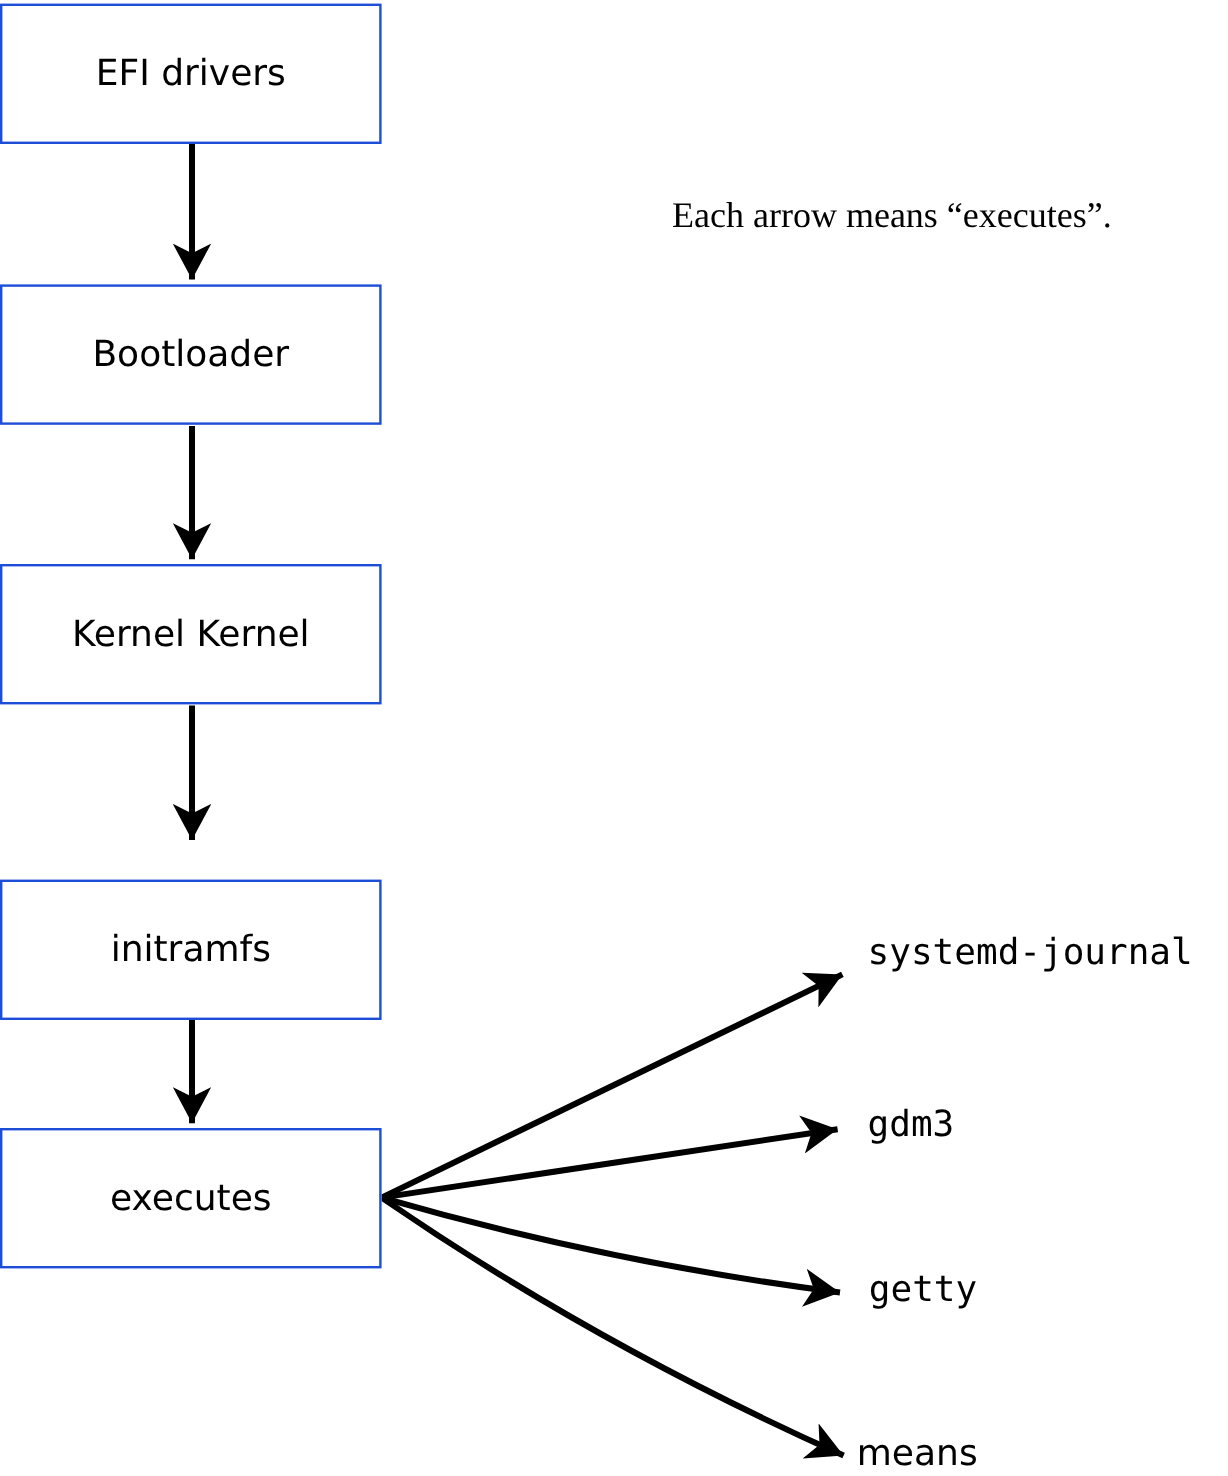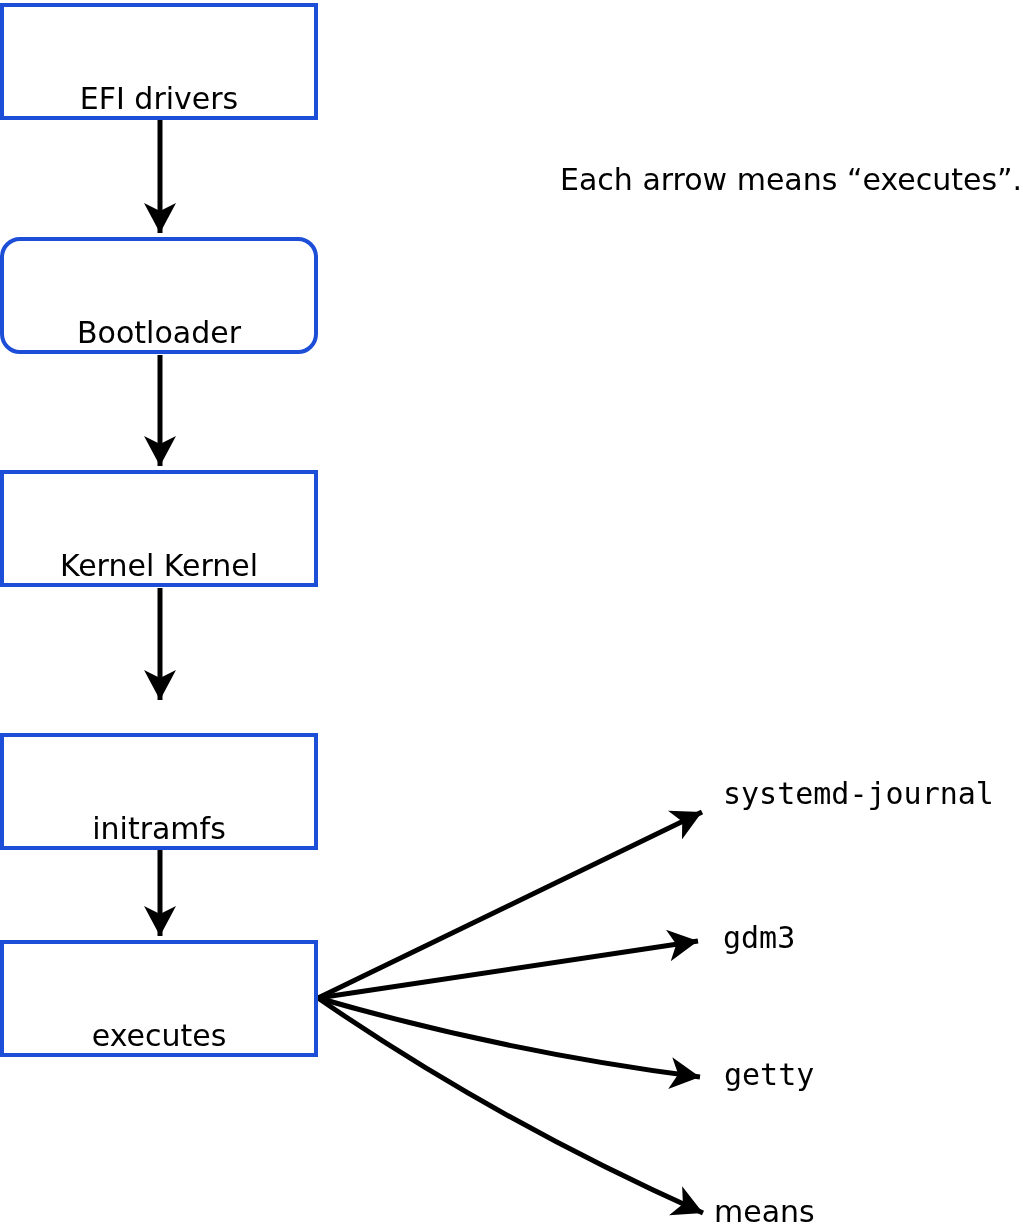--- a/index.html
+++ b/index.html
@@ -16,50 +16,51 @@
     position: absolute;
     left: 0; top: 0;
     width: 1023px; height: 1230px;
   }
   .node {
     position: absolute;
     left: 0;
     width: 318px;
     height: 117px;
     box-sizing: border-box;
-    border: 4px solid #1d4ed8;
+    border: 2px solid #1d4ed8;
     background: #ffffff;
     display: flex;
-    align-items: flex-end;
+    align-items: center;
     justify-content: center;
     font-size: 30px;
     white-space: nowrap;
   }
   .caption {
     position: absolute;
     left: 560px;
     top: 162px;
     font-size: 30px;
     line-height: 36px;
     white-space: nowrap;
+    font-family: Liberation Serif, serif;
   }
   .leaf {
     position: absolute;
     font-size: 30px;
     line-height: 36px;
     white-space: nowrap;
     text-align: right;
   }
   .mono { font-family: "DejaVu Sans Mono", monospace; }
   .leaf-journal { left: 723px; top: 776px; }
   .leaf-gdm3    { left: 723px; top: 920px; }
   .leaf-getty   { left: 724px; top: 1057px; }
   .leaf-sshd    { left: 714px; top: 1194px; }
   .node-1 { top: 3px; }
-  .node-2 { top: 237px; border-radius: 20px; }
+  .node-2 { top: 237px; }
   .node-3 { top: 470px; }
   .node-4 { top: 704px; margin-top: 29px; }
   .node-5 { top: 940px; }
 </style>
 </head>
 <body>
 
 <div class="canvas">
 
   <svg class="arrows" viewBox="0 0 1023 1230" xmlns="http://www.w3.org/2000/svg">

